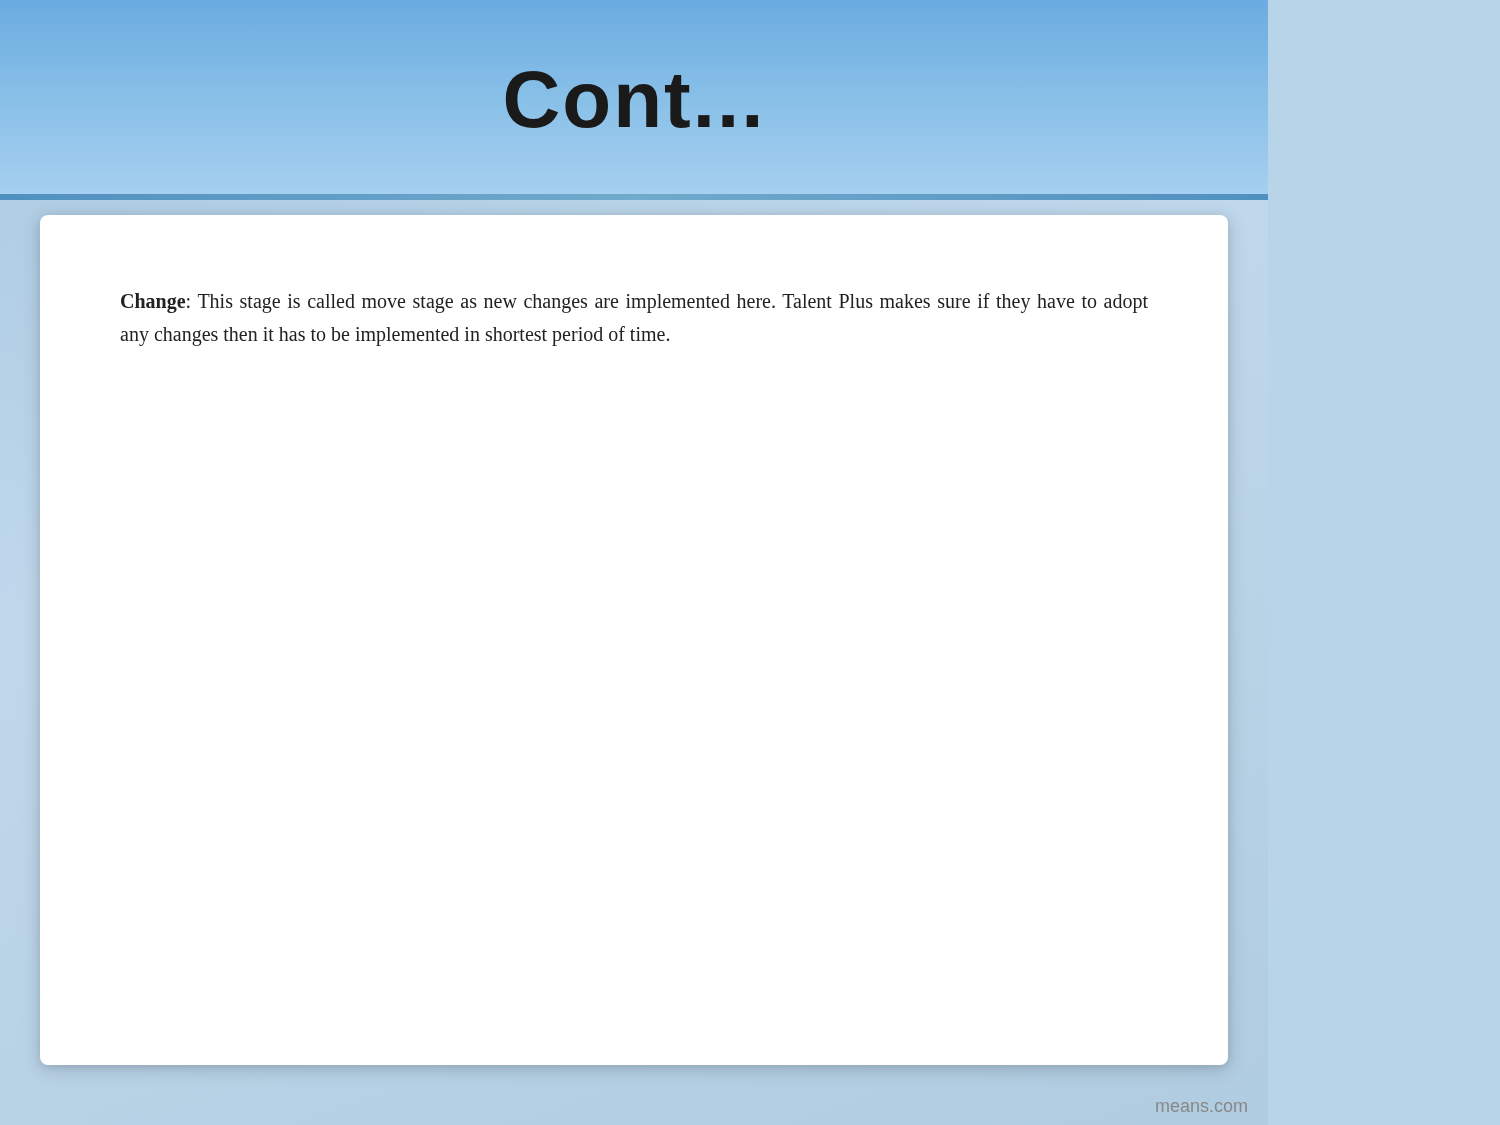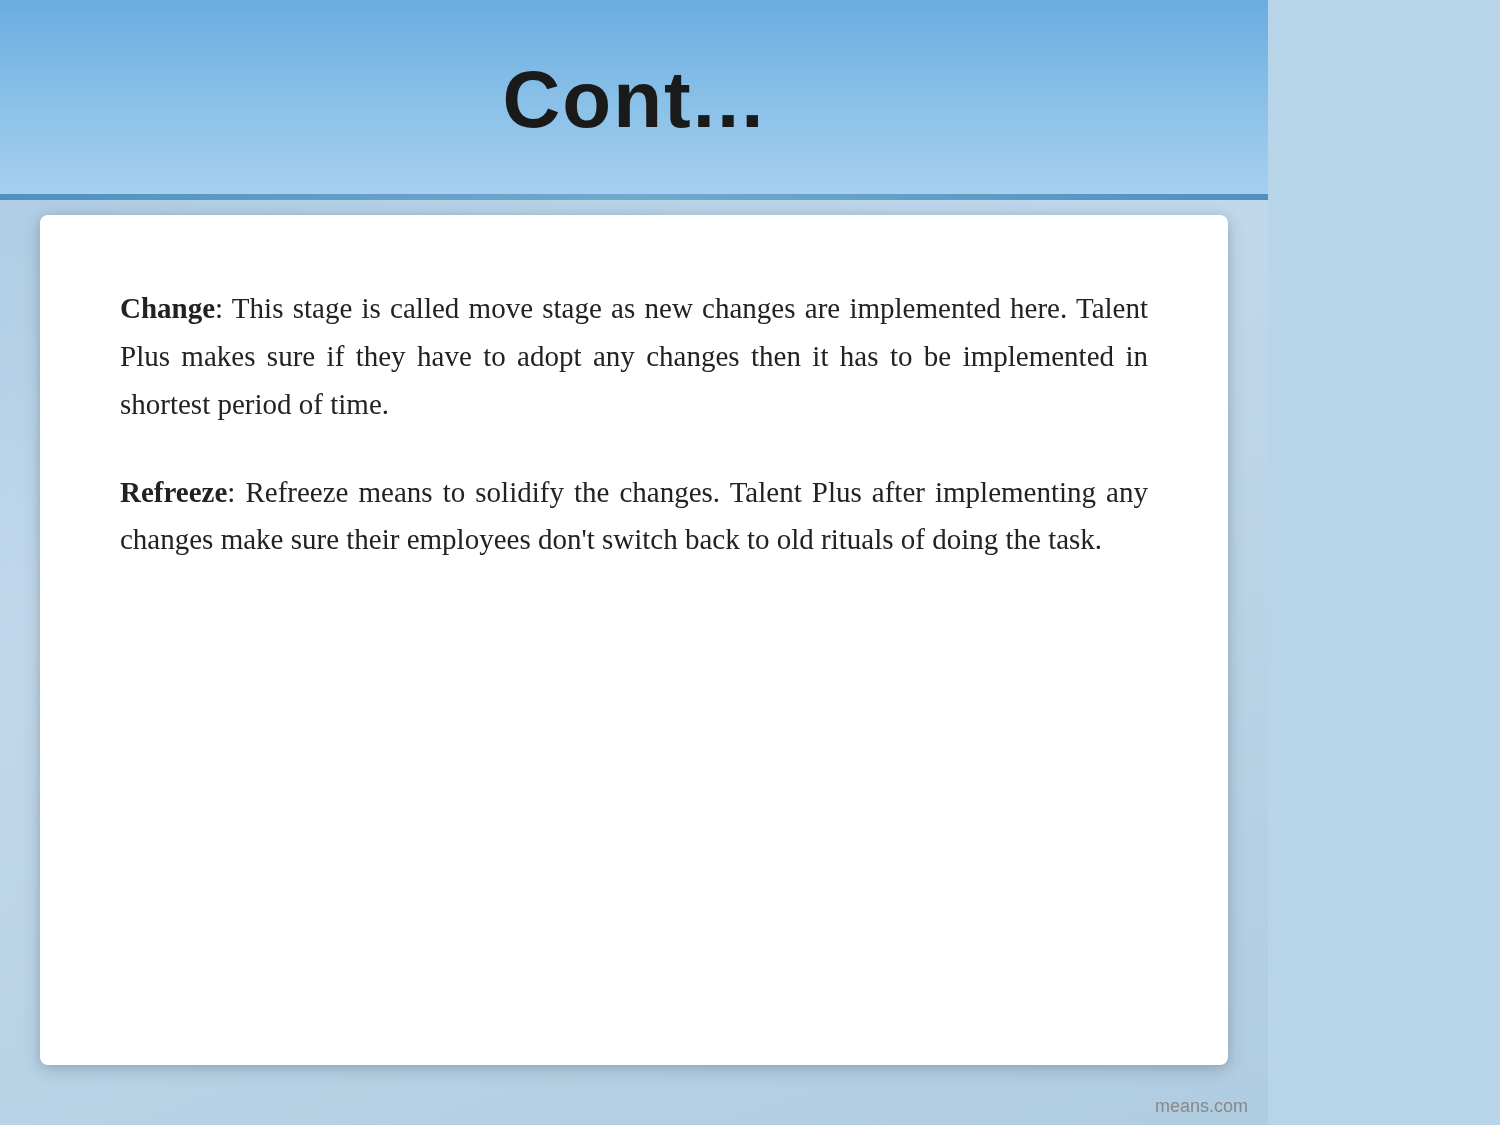--- a/index.html
+++ b/index.html
@@ -65,21 +65,21 @@
       border-radius: 8px;
       box-shadow: 0 4px 20px rgba(0,0,0,0.15), 0 2px 8px rgba(0,0,0,0.1);
       padding: 70px 80px 60px 80px;
       display: flex;
       flex-direction: column;
       justify-content: flex-start;
       gap: 0;
     }
 
     .paragraph {
-      font-size: 29px;
+      font-size: 20px;
       line-height: 1.65;
       color: #222222;
       text-align: justify;
       margin-bottom: 40px;
       font-family: Georgia, 'Times New Roman', serif;
     }
 
     .paragraph .term {
       font-weight: 700;
       font-family: Georgia, 'Times New Roman', serif;
@@ -103,23 +103,20 @@
   <div class="header-area">
     <h1 class="slide-title">Cont...</h1>
   </div>
 
   <div class="content-area">
 
     <p class="paragraph">
       <span class="term">Change</span><span>:</span><span>  This stage is called move stage as new changes are implemented here. Talent  Plus makes sure if they have to adopt any changes then it has to be implemented in shortest period of time.</span>
     </p>
 
-    <p class="paragraph">
-      <span class="term">Refreeze</span><span>:</span><span>  Refreeze means to solidify the changes. Talent Plus after implementing any changes make sure their employees don't switch back to old rituals of doing the task.</span>
-    </p>
 
   </div>
 
   <div class="footer">
     <span>means.com</span>
   </div>
 
 </div>
 
 </body></html>

